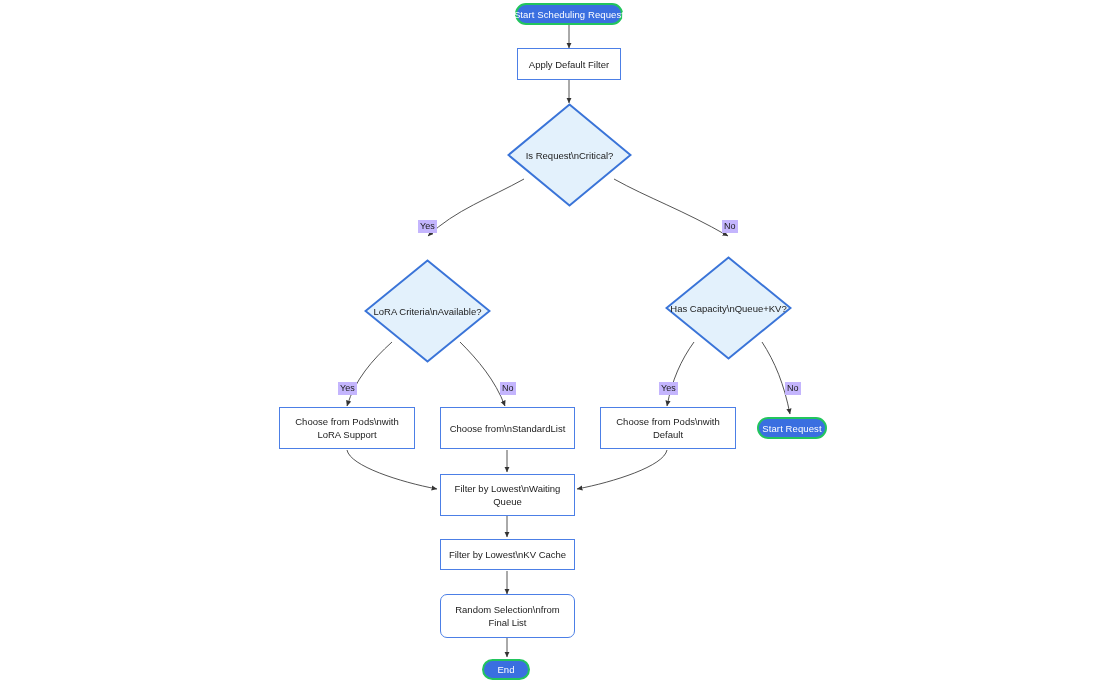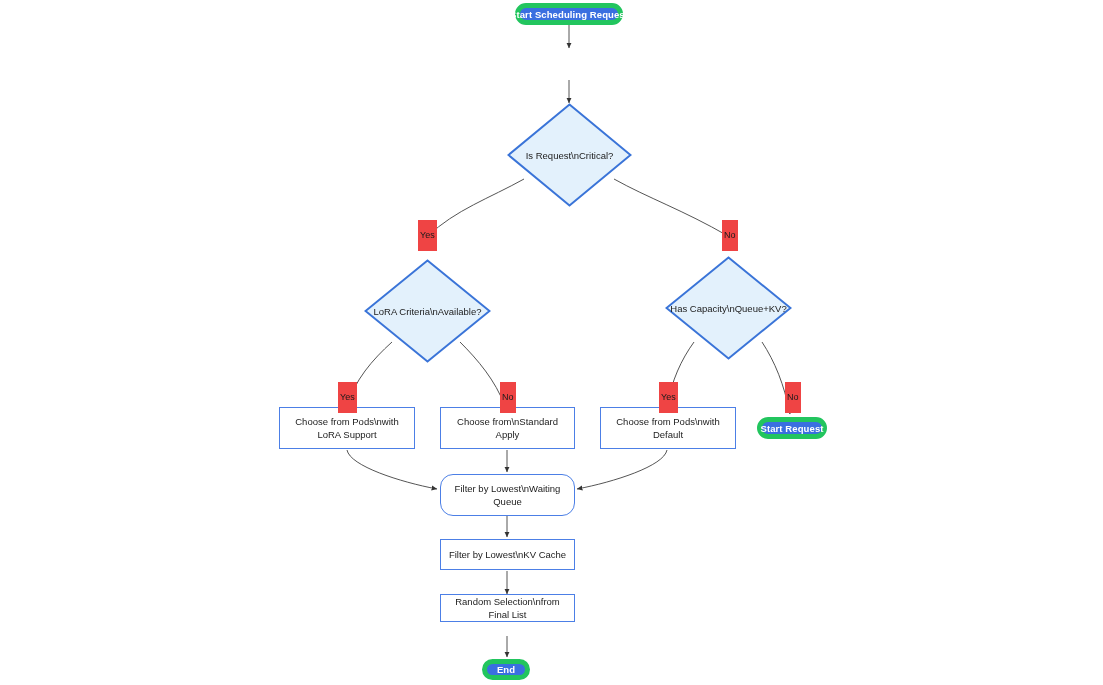--- a/index.html
+++ b/index.html
@@ -31,25 +31,25 @@
     position: absolute;
     box-sizing: border-box;
     display: flex;
     align-items: center;
     justify-content: center;
     text-align: center;
   }
   
   .term {
     background: #3a6fe0;
-    border: 5px solid #22c55e;
+    border: 2px solid #22c55e;
     border-radius: 18px;
     color: #ffffff;
     font-size: 9.5px;
-    font-weight: bold;
+    font-weight: normal;
     letter-spacing: 0.1px;
     padding: 0 10px;
     white-space: nowrap;
   }
   
   .proc {
     background: #ffffff;
     border: 1.3px solid #4c7fe6;
     color: #1b1b1b;
     font-size: 9.5px;
@@ -76,25 +76,25 @@
     justify-content: center;
     color: #1b1b1b;
     font-size: 9.5px;
     line-height: 13px;
     text-align: center;
     white-space: nowrap;
   }
   
   .edge-label {
     position: absolute;
-    background: #ef4444;
+    background: #c4b5fd;
     color: #1b1b1b;
     font-size: 9px;
     line-height: 11px;
-    padding: 10px 2px;
+    padding: 1px 2px;
     white-space: nowrap;
   }
 </style>
 </head>
 <body>
 
 <div id="canvas">
 
   <svg class="edges" viewBox="0 0 1103 685" xmlns="http://www.w3.org/2000/svg">
     <defs>
@@ -132,20 +132,23 @@
       <path d="M507,571 L507,594"></path>
 
       <path d="M507,636 L507,657"></path>
     </g>
   </svg>
 
   <div class="node term" style="left:515px; top:3px; width:108px; height:22px;">
     <span>Start Scheduling Request</span>
   </div>
 
+  <div class="node proc" style="left:517px; top:48px; width:104px; height:32px;">
+    <span>Apply Default Filter</span>
+  </div>
 
   <div class="diamond-wrap" style="left:507px; top:103px; width:125px; height:104px;">
     <svg class="diamond-shape" viewBox="0 0 125 104" preserveAspectRatio="none">
       <polygon points="62.5,1.5 123.5,52 62.5,102.5 1.5,52" fill="#e3f1fc" stroke="#3a74d8" stroke-width="2"></polygon>
     </svg>
     <div class="diamond-label">Is Request\nCritical?</div>
   </div>
 
   <div class="diamond-wrap" style="left:364px; top:259px; width:127px; height:104px;">
     <svg class="diamond-shape" viewBox="0 0 127 104" preserveAspectRatio="none">
@@ -159,44 +162,44 @@
       <polygon points="63.5,1.5 125.5,52 63.5,102.5 1.5,52" fill="#e3f1fc" stroke="#3a74d8" stroke-width="2"></polygon>
     </svg>
     <div class="diamond-label">Has Capacity\nQueue+KV?</div>
   </div>
 
   <div class="node proc" style="left:279px; top:407px; width:136px; height:42px; flex-direction:column;">
     <span>Choose from Pods\nwith</span>
     <span>LoRA Support</span>
   </div>
 
-  <div class="node proc" style="left:440px; top:407px; width:135px; height:42px; flex-direction:column;">
+  <div class="node proc" style="left:440px; top:407px; width:135px; height:42px; flex-direction:row;">
     <span>Choose from\nStandard</span>
-    <span>Apply</span>
+    <span>List</span>
   </div>
 
   <div class="node proc" style="left:600px; top:407px; width:136px; height:42px; flex-direction:column;">
     <span>Choose from Pods\nwith</span>
     <span>Default</span>
   </div>
 
   <div class="node term" style="left:757px; top:417px; width:70px; height:22px;">
     <span>Start Request</span>
   </div>
 
-  <div class="node proc" style="left:440px; top:474px; width:135px; height:42px; flex-direction:column;border-radius:13px;">
+  <div class="node proc" style="left:440px; top:474px; width:135px; height:42px; flex-direction:column;">
     <span>Filter by Lowest\nWaiting</span>
     <span>Queue</span>
   </div>
 
   <div class="node proc" style="left:440px; top:539px; width:135px; height:31px;">
     <span>Filter by Lowest\nKV Cache</span>
   </div>
 
-  <div class="node proc" style="left:440px; top:594px; width:135px; height:28px; flex-direction:column;">
+  <div class="node proc" style="left:440px; top:594px; width:135px; height:44px; flex-direction:column;border-radius:7px;">
     <span>Random Selection\nfrom</span>
     <span>Final List</span>
   </div>
 
   <div class="node term" style="left:482px; top:659px; width:48px; height:21px;">
     <span>End</span>
   </div>
 
   <div class="edge-label" style="left:418px; top:220px;">
     <span>Yes</span>

